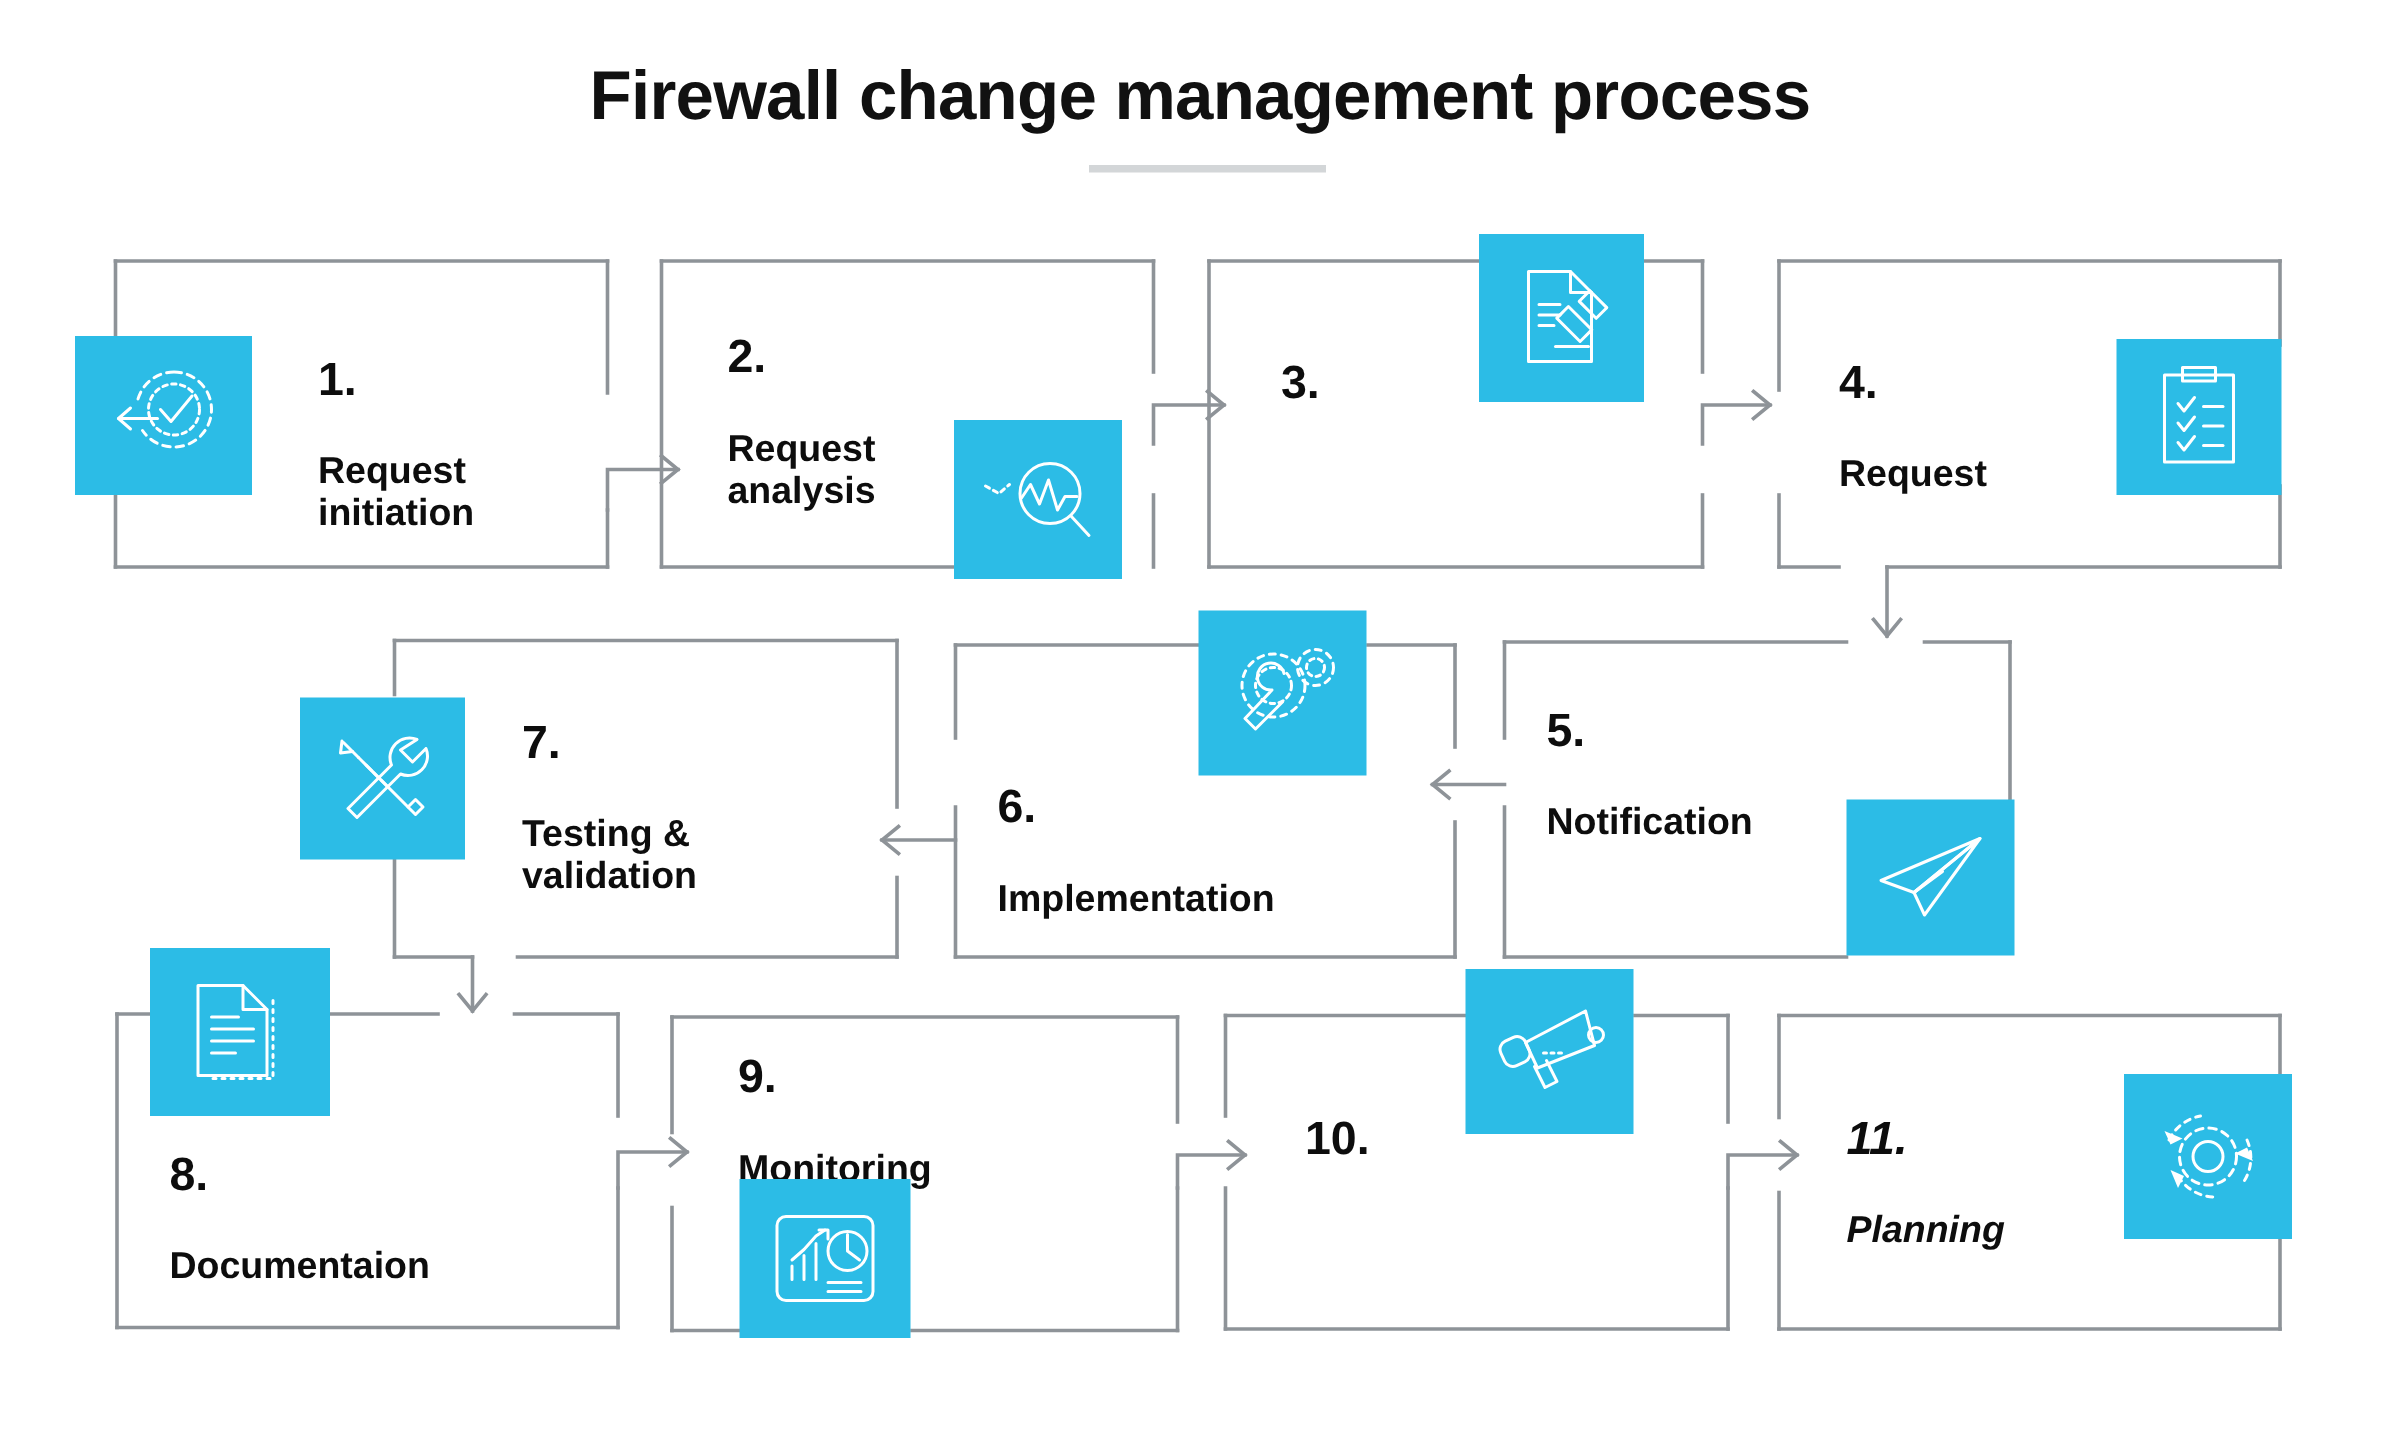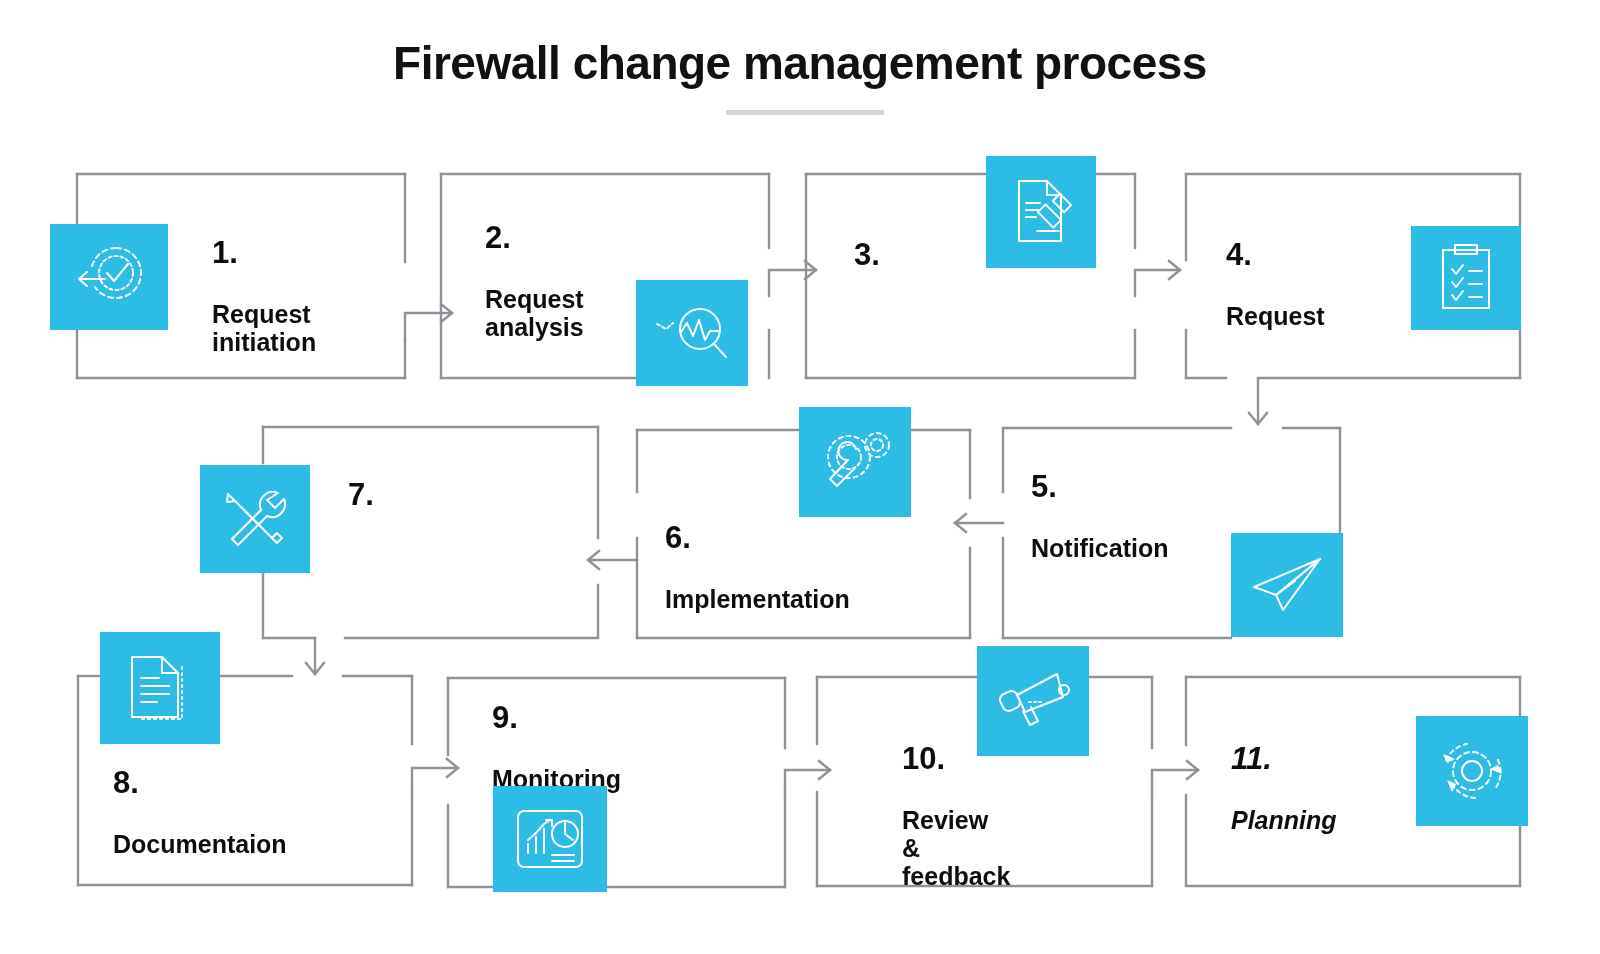--- a/index.html
+++ b/index.html
@@ -220,42 +220,42 @@
   <div class="step">
     <div class="step-text" style="left:665px;top:503px;">
       <span class="step-num">6.</span>
       <span class="step-label">Implementation</span>
     </div>
   </div>
 
   <div class="step">
     <div class="step-text" style="left:348px;top:460px;">
       <span class="step-num">7.</span>
+      <span class="step-label">Testing &amp;
+validation</span>
     </div>
   </div>
 
   <div class="step">
     <div class="step-text" style="left:113px;top:748px;">
       <span class="step-num">8.</span>
       <span class="step-label">Documentaion</span>
     </div>
   </div>
 
   <div class="step">
     <div class="step-text" style="left:492px;top:683px;">
       <span class="step-num">9.</span>
       <span class="step-label">Monitoring</span>
     </div>
   </div>
 
   <div class="step">
-    <div class="step-text" style="left:870px;top:724px;margin-left:32px;">
+    <div class="step-text" style="left:870px;top:724px;">
       <span class="step-num">10.</span>
-      <span class="step-label">Review &amp;
-feedback</span>
     </div>
   </div>
 
   <div class="step">
     <div class="step-text" style="left:1231px;top:724px;font-style:italic;">
       <span class="step-num">11.</span>
       <span class="step-label">Planning</span>
     </div>
   </div>
 

